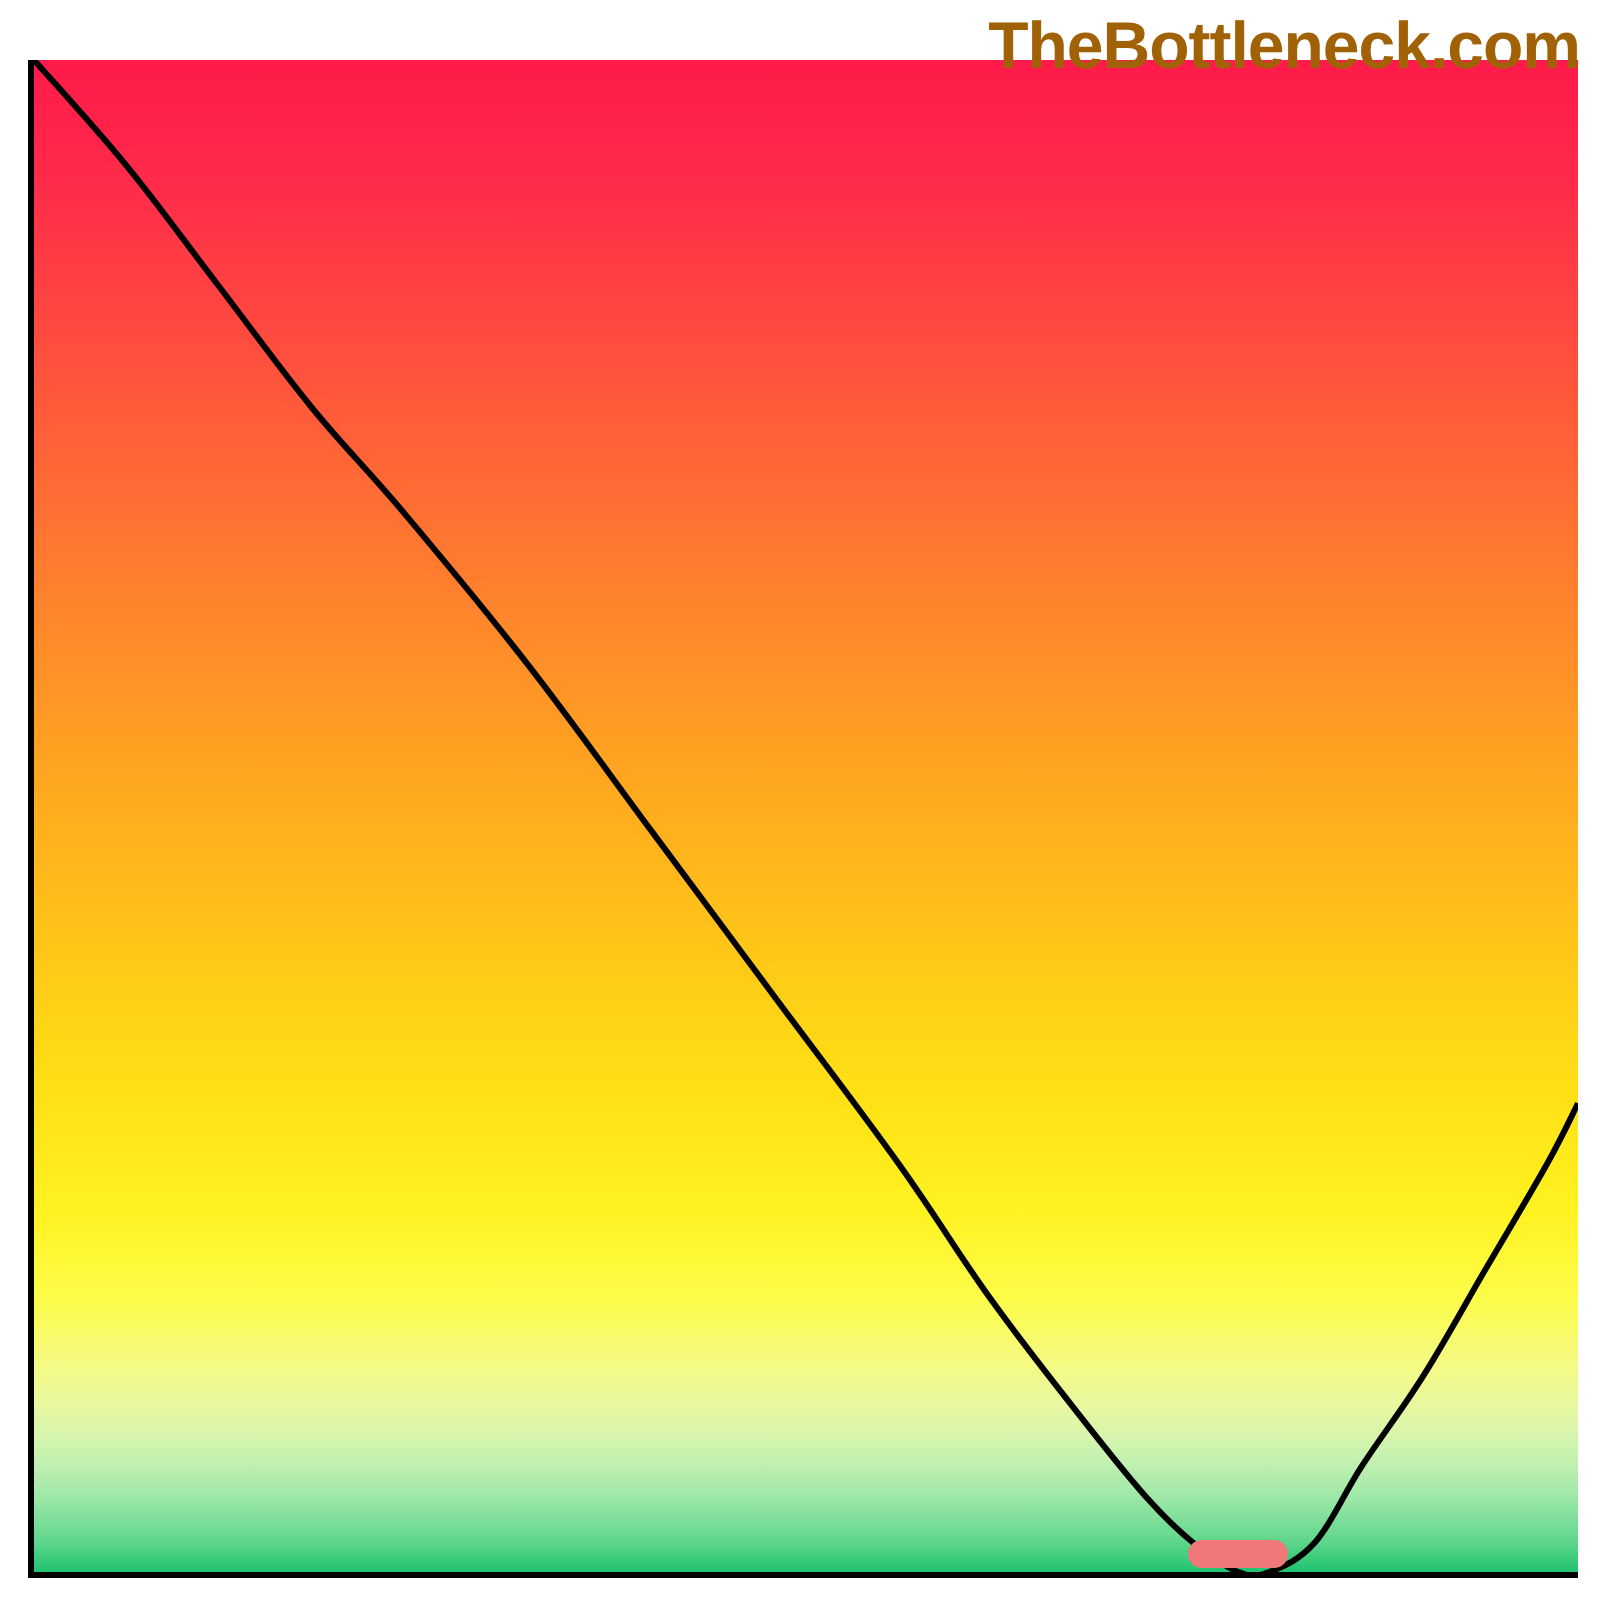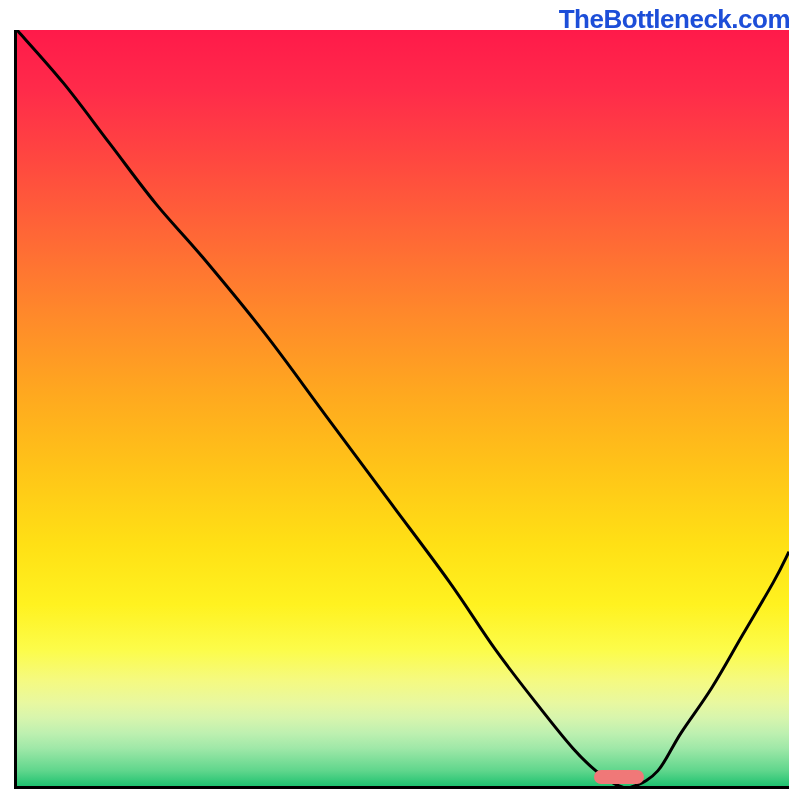--- a/index.html
+++ b/index.html
@@ -12,23 +12,23 @@
   }
   .chart-container {
     position: relative;
     width: 800px;
     height: 800px;
   }
   .watermark {
     position: absolute;
     top: 4px;
     right: 10px;
-    font-size: 26px;
+    font-size: 33px;
     font-weight: bold;
-    color: #1d4ed8;
+    color: #a16207;
     z-index: 10;
     letter-spacing: -0.5px;
   }
   .plot-area {
     position: absolute;
     left: 14px;
     top: 30px;
     width: 772px;
     height: 756px;
     border-left: 3px solid #000;

